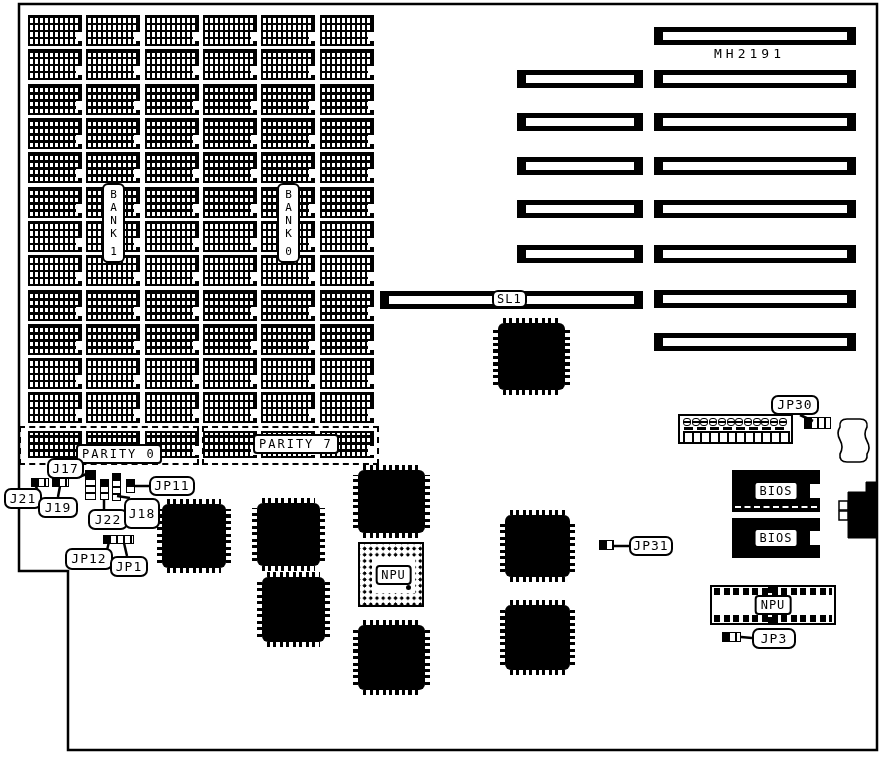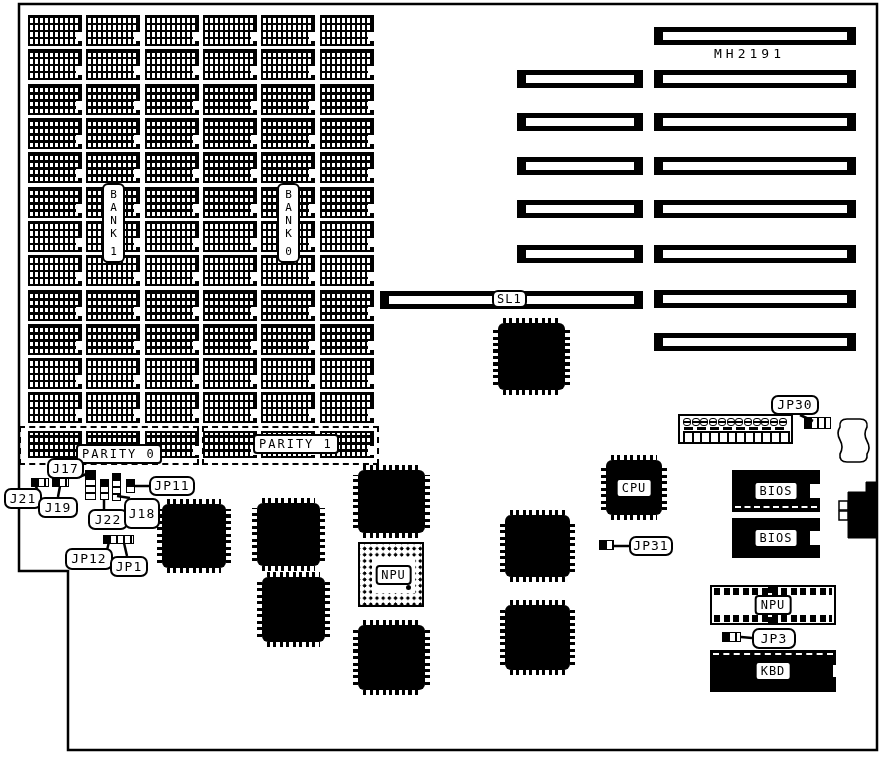--- a/index.html
+++ b/index.html
@@ -103,21 +103,21 @@
       <line x1="800" y1="415" x2="813" y2="421" stroke="#000" stroke-width="2.5"></line>
       <line x1="629" y1="546" x2="614" y2="546" stroke="#000" stroke-width="2.5"></line>
       <line x1="752" y1="638" x2="741" y2="637" stroke="#000" stroke-width="2.5"></line>
     </svg>
 
   <div class="plainlabel model-label">MH2191</div>
 
   <div class="lbox sl1-label">SL1</div>
 
   <div class="lbox p0">PARITY 0</div>
-  <div class="lbox p1">PARITY 1</div>
+  <div class="lbox p1">PARITY 7</div>
 
   <div class="lbox vlabel bank1">
       <span class="vch">B</span>
       <span class="vch">A</span>
       <span class="vch">N</span>
       <span class="vch">K</span>
       <span class="vgap"></span>
       <span class="vch">1</span>
     </div>
   <div class="lbox vlabel bank0">
@@ -446,27 +446,20 @@
       <div class="pin t"></div>
       <div class="pin b"></div>
       <div class="pin l"></div>
       <div class="pin r"></div>
     </div>
     <div class="abs qfp" style="left: 505px; top: 605px; width: 65px; height: 65px;">
       <div class="pin t"></div>
       <div class="pin b"></div>
       <div class="pin l"></div>
       <div class="pin r"></div>
-    </div>
-    <div class="abs qfp" style="left: 606px; top: 460px; width: 56px; height: 55px;">
-      <div class="pin t"></div>
-      <div class="pin b"></div>
-      <div class="pin l"></div>
-      <div class="pin r"></div>
-      <div class="lbox chiplabel" style="left: 50%; top: 50%; transform: translate(-50%, -50%);">CPU</div>
     </div>
     <div class="abs pga" style="left: 358px; top: 542px; width: 66px; height: 65px;">
       <div class="island">
         <div class="lbox chiplabel" style="left: 50%; top: 50%; transform: translate(-50%, -50%);">NPU</div>
         <div class="dot"></div>
       </div>
     </div>
     <div class="abs hblock" style="left: 678px; top: 414px; width: 115px; height: 30px;">
       <div class="oval" style="position: absolute; left: 3px; top: 2px;"></div>
       <div class="oval" style="position: absolute; left: 11.7px; top: 2px;"></div>
@@ -503,25 +496,20 @@
       <div class="rnotch" style="width: 12px; height: 14px;"></div>
       <div class="lbox chiplabel" style="left: 50%; top: 50%; transform: translate(-50%, -50%);">BIOS</div>
     </div>
     <div class="abs film" style="left: 710px; top: 585px; width: 126px; height: 40px;">
       <div class="strip" style="top: 1px;"></div>
       <div class="strip" style="bottom: 1px;"></div>
       <div class="tab" style="top: -1px;"></div>
       <div class="tab" style="bottom: -1px;"></div>
       <div class="lbox chiplabel" style="left: 50%; top: 50%; transform: translate(-50%, -50%);">NPU</div>
     </div>
-    <div class="abs blackchip" style="left: 710px; top: 650px; width: 126px; height: 42px;">
-      <div class="dash-t"></div>
-      <div class="rnotch" style="width: 5px; height: 12px;"></div>
-      <div class="lbox chiplabel" style="left: 50%; top: 50%; transform: translate(-50%, -50%);">KBD</div>
-    </div>
     <div class="abs jumper v" style="left: 85px; top: 470px; width: 11px; height: 30px;"></div>
     <div class="abs jumper h" style="left: 31px; top: 478px; width: 18px; height: 9px;"></div>
     <div class="abs jumper h" style="left: 52px; top: 478px; width: 17px; height: 9px;"></div>
     <div class="abs jumper v" style="left: 100px; top: 479px; width: 9px; height: 21px;"></div>
     <div class="abs jumper v" style="left: 112px; top: 473px; width: 9px; height: 28px;"></div>
     <div class="abs jumper v" style="left: 126px; top: 479px; width: 9px; height: 14px;"></div>
     <div class="abs jumper h" style="left: 103px; top: 535px; width: 31px; height: 9px;"></div>
     <div class="abs jumper h" style="left: 804px; top: 417px; width: 27px; height: 12px;"></div>
     <div class="abs jumper h" style="left: 599px; top: 540px; width: 15px; height: 10px;"></div>
     <div class="abs jumper h" style="left: 722px; top: 632px; width: 19px; height: 10px;"></div>

